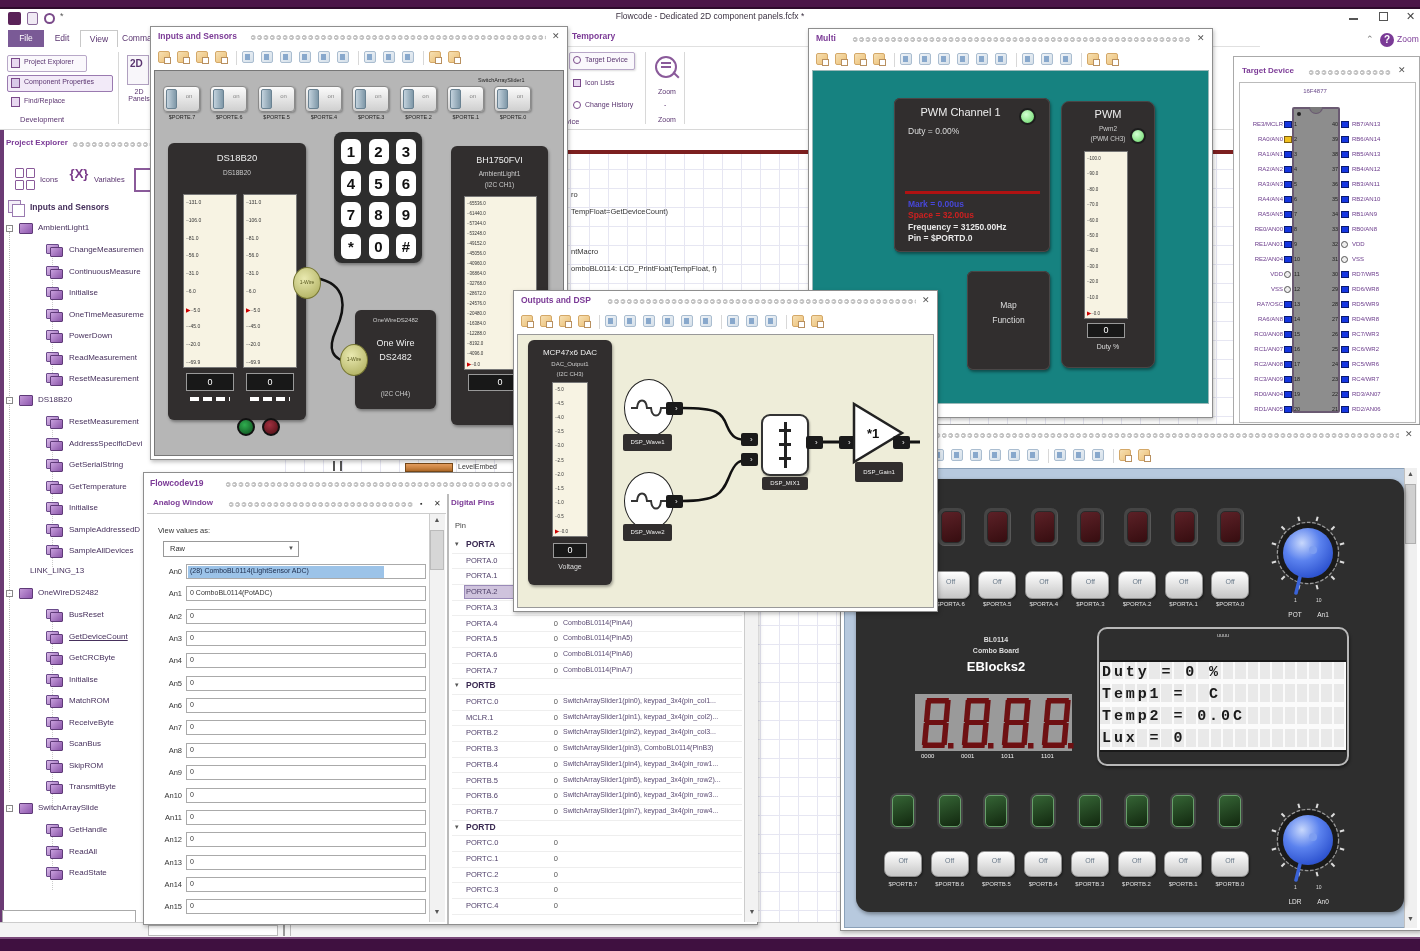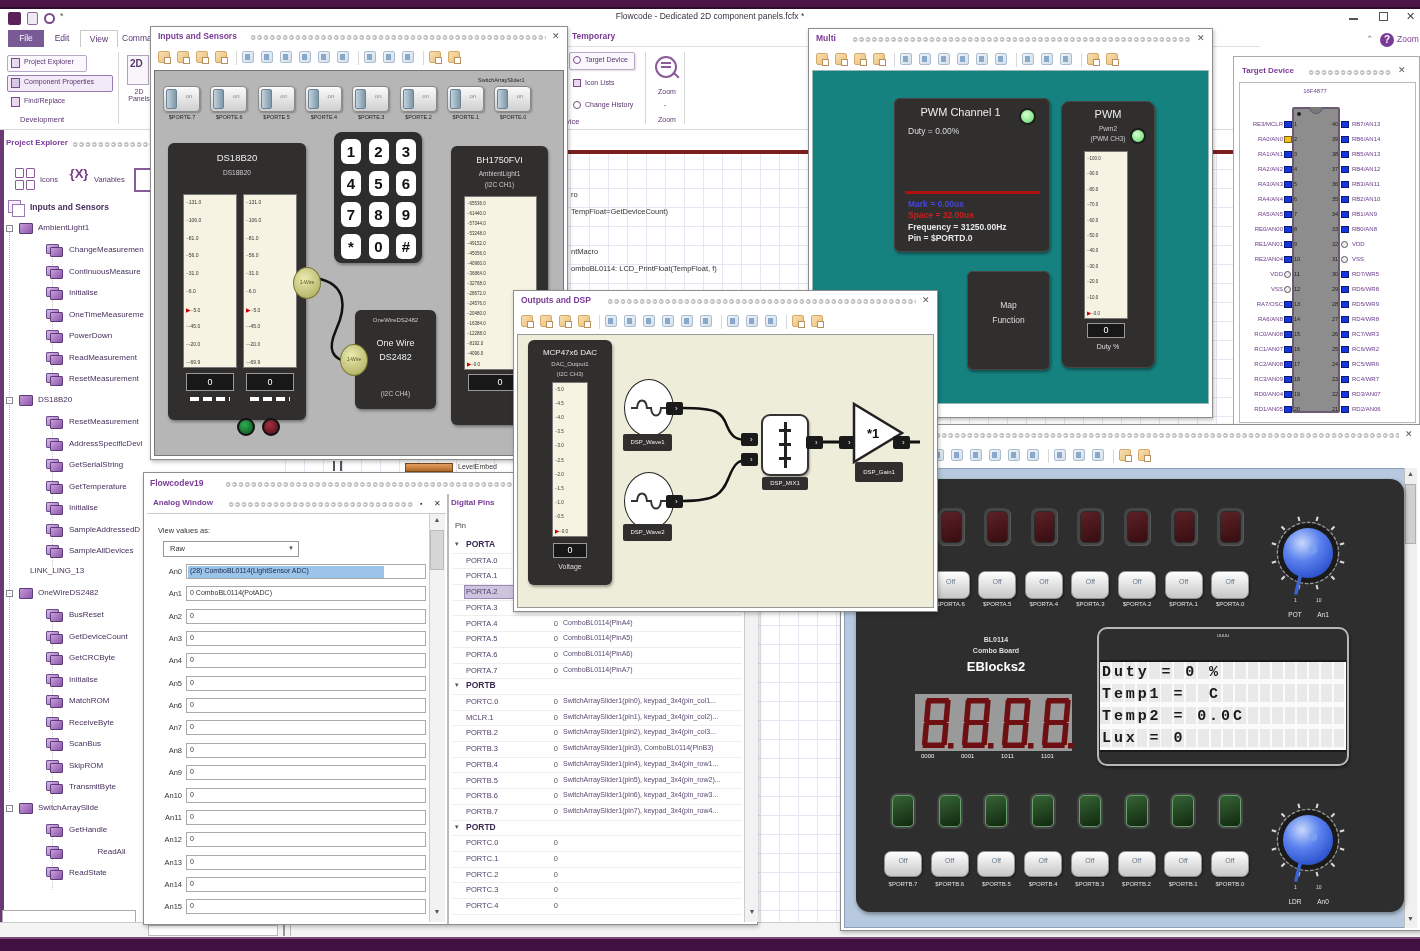--- a/index.html
+++ b/index.html
@@ -143,21 +143,21 @@
 <div class="abs" style="left:69px;top:546.0px;width:85px;height:12px;color:#46305c;font-size:8px;white-space:nowrap;">SampleAllDevices</div>
 <div class="abs" style="left:30px;top:566px;width:110px;height:12px;color:#46305c;font-size:8px;">LINK_LING_13</div>
 <div class="abs" style="left:6px;top:590px;width:7px;height:7px;border:1px solid #888;background:#fff;font-size:6px;line-height:5px;text-align:center;color:#555;">-</div>
 <div class="abs" style="left:19px;top:588px;width:14px;height:11px;background:linear-gradient(135deg,#c49ad8,#8d56ad);border:1px solid #5f3a78;border-radius:1px;"></div>
 <div class="abs" style="left:38px;top:588px;width:110px;height:12px;color:#46305c;font-size:8px;font-weight:normal;white-space:nowrap;">OneWireDS2482</div>
 <div class="abs" style="left:46px;top:609.0px;width:13px;height:10px;background:linear-gradient(135deg,#d8b8e8,#9a6ab8);border:1px solid #6a4a8a;border-radius:1px;"></div>
 <div class="abs" style="left:50px;top:612.0px;width:13px;height:10px;background:linear-gradient(135deg,#c8a0dd,#8a55a8);border:1px solid #5f3a78;border-radius:1px;"></div>
 <div class="abs" style="left:69px;top:610.0px;width:85px;height:12px;color:#46305c;font-size:8px;white-space:nowrap;">BusReset</div>
 <div class="abs" style="left:46px;top:630.5px;width:13px;height:10px;background:linear-gradient(135deg,#d8b8e8,#9a6ab8);border:1px solid #6a4a8a;border-radius:1px;"></div>
 <div class="abs" style="left:50px;top:633.5px;width:13px;height:10px;background:linear-gradient(135deg,#c8a0dd,#8a55a8);border:1px solid #5f3a78;border-radius:1px;"></div>
-<div class="abs" style="left:69px;top:631.5px;width:85px;height:12px;color:#46305c;font-size:8px;white-space:nowrap;">GetDeviceCount</div>
+<div class="abs" style="left:69px;top:631.5px;width:85px;height:12px;color:#46305c;font-size:8px;white-space:nowrap;text-decoration:underline;">GetDeviceCount</div>
 <div class="abs" style="left:46px;top:652.0px;width:13px;height:10px;background:linear-gradient(135deg,#d8b8e8,#9a6ab8);border:1px solid #6a4a8a;border-radius:1px;"></div>
 <div class="abs" style="left:50px;top:655.0px;width:13px;height:10px;background:linear-gradient(135deg,#c8a0dd,#8a55a8);border:1px solid #5f3a78;border-radius:1px;"></div>
 <div class="abs" style="left:69px;top:653.0px;width:85px;height:12px;color:#46305c;font-size:8px;white-space:nowrap;">GetCRCByte</div>
 <div class="abs" style="left:46px;top:673.5px;width:13px;height:10px;background:linear-gradient(135deg,#d8b8e8,#9a6ab8);border:1px solid #6a4a8a;border-radius:1px;"></div>
 <div class="abs" style="left:50px;top:676.5px;width:13px;height:10px;background:linear-gradient(135deg,#c8a0dd,#8a55a8);border:1px solid #5f3a78;border-radius:1px;"></div>
 <div class="abs" style="left:69px;top:674.5px;width:85px;height:12px;color:#46305c;font-size:8px;white-space:nowrap;">Initialise</div>
 <div class="abs" style="left:46px;top:695.0px;width:13px;height:10px;background:linear-gradient(135deg,#d8b8e8,#9a6ab8);border:1px solid #6a4a8a;border-radius:1px;"></div>
 <div class="abs" style="left:50px;top:698.0px;width:13px;height:10px;background:linear-gradient(135deg,#c8a0dd,#8a55a8);border:1px solid #5f3a78;border-radius:1px;"></div>
 <div class="abs" style="left:69px;top:696.0px;width:85px;height:12px;color:#46305c;font-size:8px;white-space:nowrap;">MatchROM</div>
 <div class="abs" style="left:46px;top:716.5px;width:13px;height:10px;background:linear-gradient(135deg,#d8b8e8,#9a6ab8);border:1px solid #6a4a8a;border-radius:1px;"></div>
@@ -173,21 +173,21 @@
 <div class="abs" style="left:50px;top:784.0px;width:13px;height:10px;background:linear-gradient(135deg,#c8a0dd,#8a55a8);border:1px solid #5f3a78;border-radius:1px;"></div>
 <div class="abs" style="left:69px;top:782.0px;width:85px;height:12px;color:#46305c;font-size:8px;white-space:nowrap;">TransmitByte</div>
 <div class="abs" style="left:6px;top:805px;width:7px;height:7px;border:1px solid #888;background:#fff;font-size:6px;line-height:5px;text-align:center;color:#555;">-</div>
 <div class="abs" style="left:19px;top:803px;width:14px;height:11px;background:linear-gradient(135deg,#c49ad8,#8d56ad);border:1px solid #5f3a78;border-radius:1px;"></div>
 <div class="abs" style="left:38px;top:803px;width:110px;height:12px;color:#46305c;font-size:8px;font-weight:normal;white-space:nowrap;">SwitchArraySlide</div>
 <div class="abs" style="left:46px;top:824.0px;width:13px;height:10px;background:linear-gradient(135deg,#d8b8e8,#9a6ab8);border:1px solid #6a4a8a;border-radius:1px;"></div>
 <div class="abs" style="left:50px;top:827.0px;width:13px;height:10px;background:linear-gradient(135deg,#c8a0dd,#8a55a8);border:1px solid #5f3a78;border-radius:1px;"></div>
 <div class="abs" style="left:69px;top:825.0px;width:85px;height:12px;color:#46305c;font-size:8px;white-space:nowrap;">GetHandle</div>
 <div class="abs" style="left:46px;top:845.5px;width:13px;height:10px;background:linear-gradient(135deg,#d8b8e8,#9a6ab8);border:1px solid #6a4a8a;border-radius:1px;"></div>
 <div class="abs" style="left:50px;top:848.5px;width:13px;height:10px;background:linear-gradient(135deg,#c8a0dd,#8a55a8);border:1px solid #5f3a78;border-radius:1px;"></div>
-<div class="abs" style="left:69px;top:846.5px;width:85px;height:12px;color:#46305c;font-size:8px;white-space:nowrap;text-align:center;">ReadAll</div>
+<div class="abs" style="left:69px;top:846.5px;width:85px;height:12px;color:#46305c;font-size:8px;white-space:nowrap;">ReadAll</div>
 <div class="abs" style="left:46px;top:867.0px;width:13px;height:10px;background:linear-gradient(135deg,#d8b8e8,#9a6ab8);border:1px solid #6a4a8a;border-radius:1px;"></div>
 <div class="abs" style="left:50px;top:870.0px;width:13px;height:10px;background:linear-gradient(135deg,#c8a0dd,#8a55a8);border:1px solid #5f3a78;border-radius:1px;"></div>
 <div class="abs" style="left:69px;top:868.0px;width:85px;height:12px;color:#46305c;font-size:8px;white-space:nowrap;">ReadState</div>
 <div class="abs" style="left:2px;top:910px;width:134px;height:26px;background:#fff;border:1px solid #aaa;"></div>
 <div class="abs" style="left:1233px;top:56px;width:187px;height:371px;background:#fff;border:1px solid #aaa;"></div>
 <div class="abs" style="left:1242px;top:66px;width:62px;height:11px;color:#7b3a96;font-size:8px;font-weight:bold;white-space:nowrap;">Target Device</div>
 <div class="abs dots" style="left:1308px;top:69px;width:84px;"></div>
 <div class="abs" style="left:1398px;top:65px;width:10px;height:11px;color:#555;font-size:9px;">✕</div>
 <div class="abs" style="left:1239px;top:82px;width:177px;height:341px;background:#fff;border:1px solid #bbb;"></div>
 <div class="abs" style="left:1280px;top:88px;width:70px;height:9px;color:#6a4a8a;font-size:6px;text-align:center;">16F4877</div>

